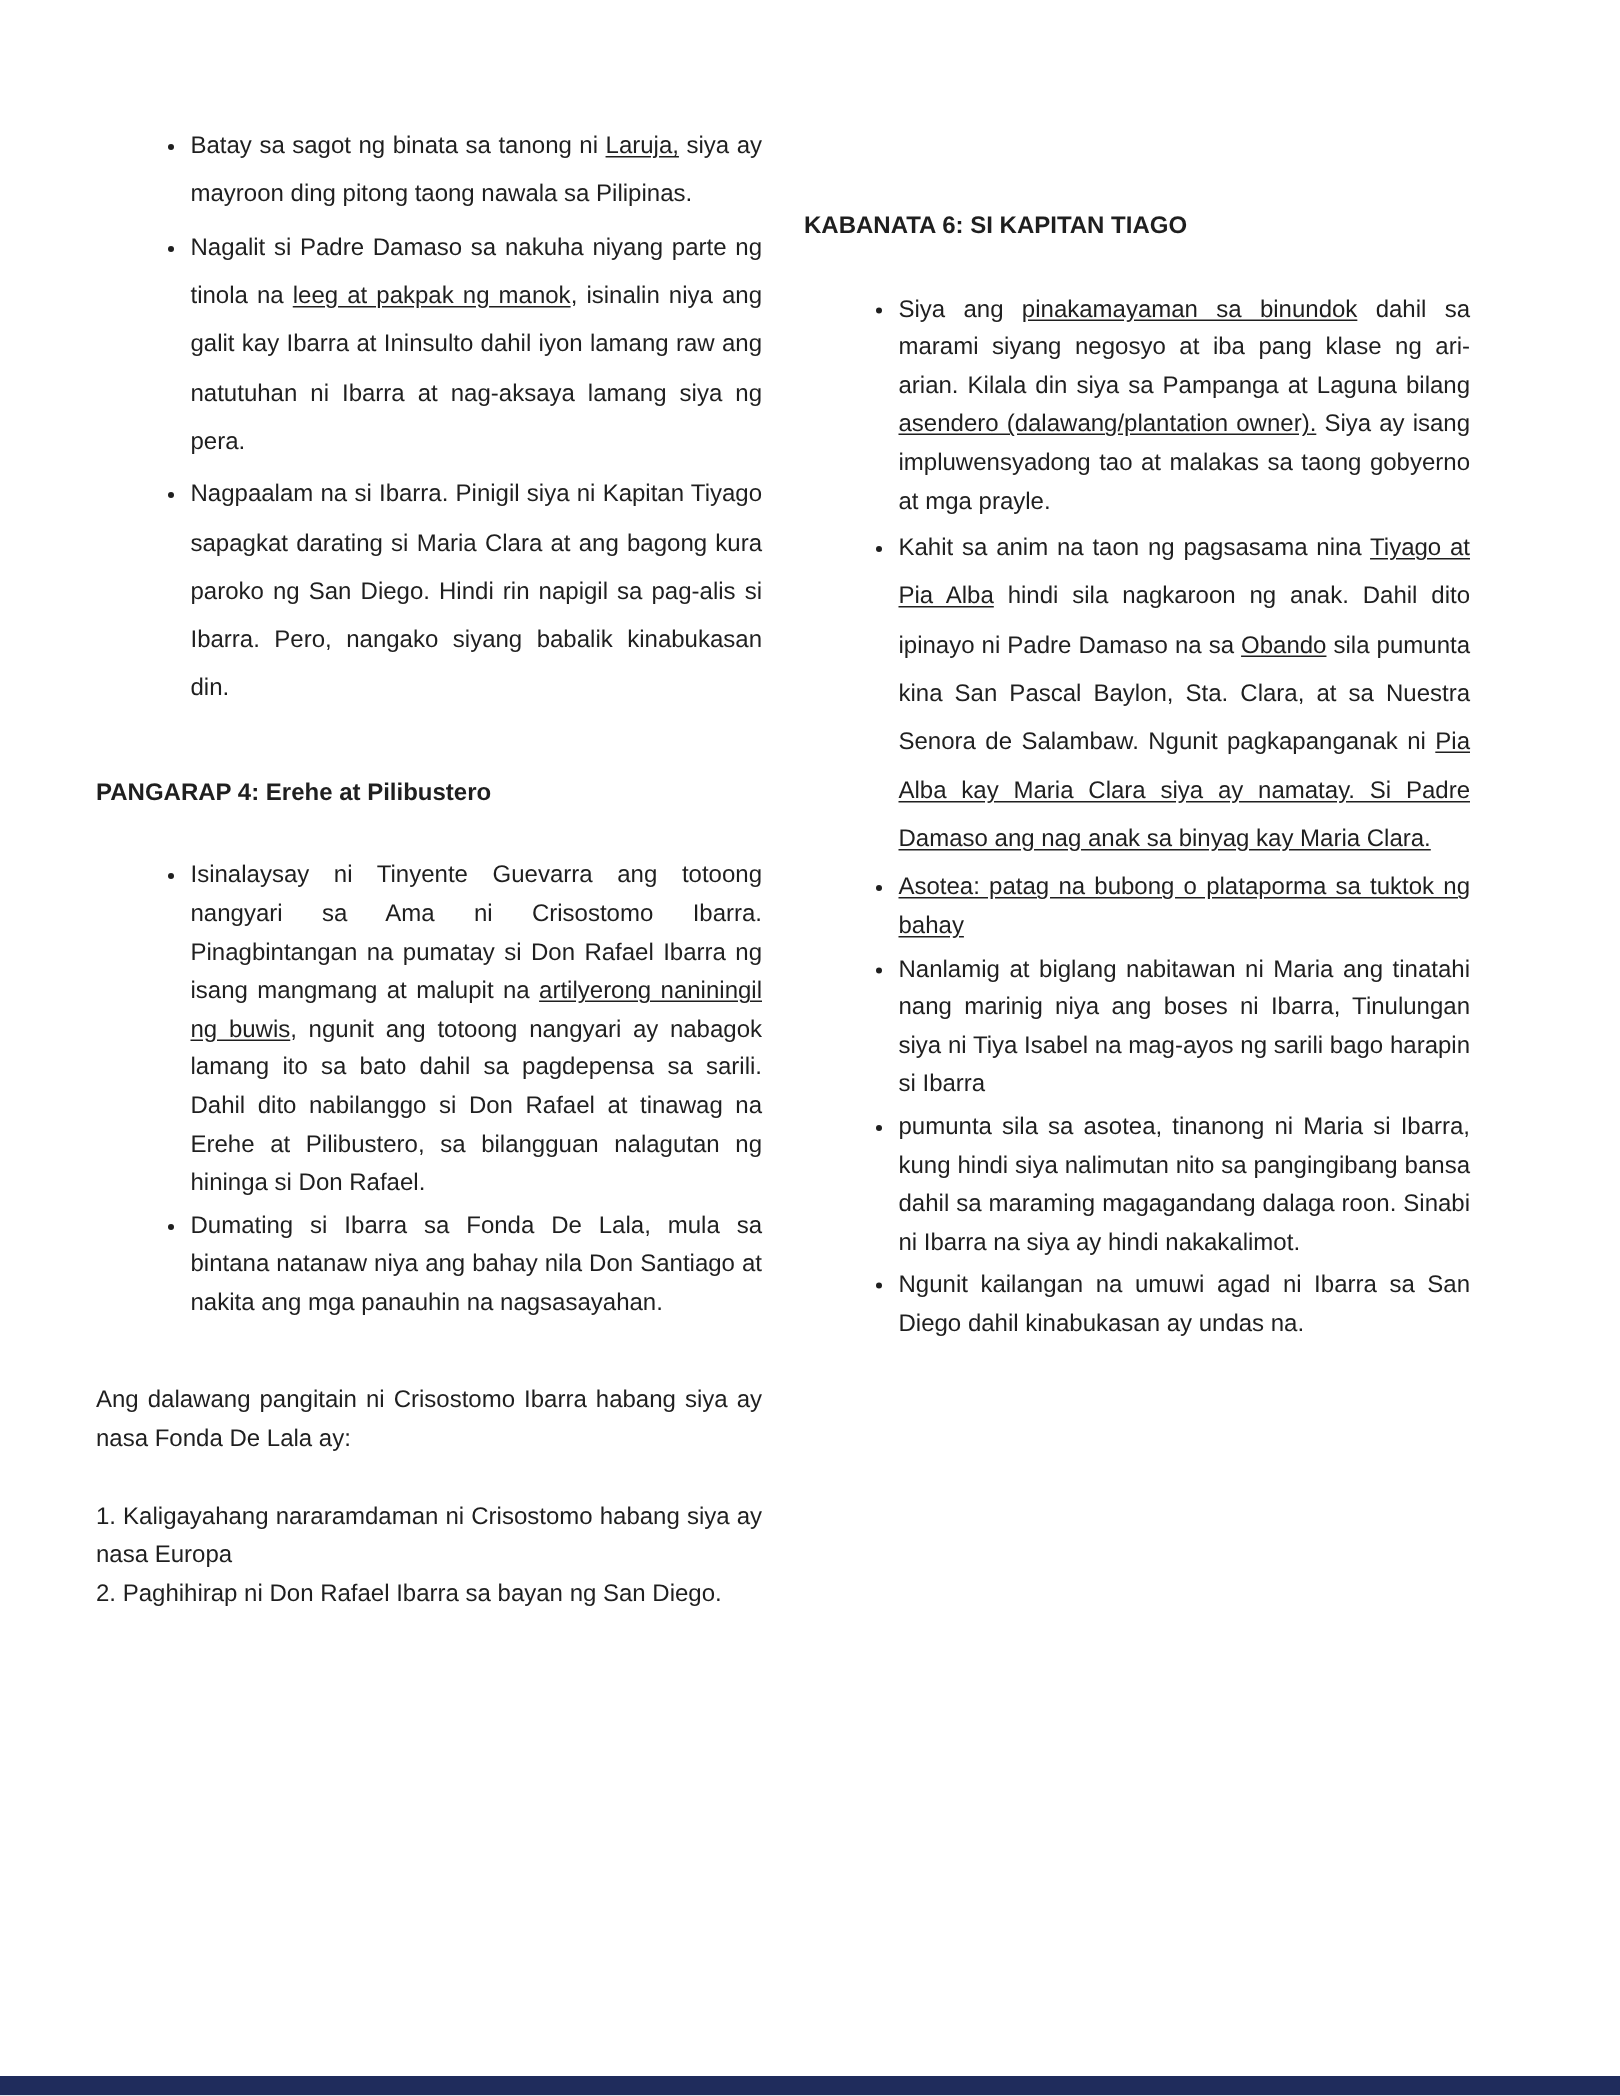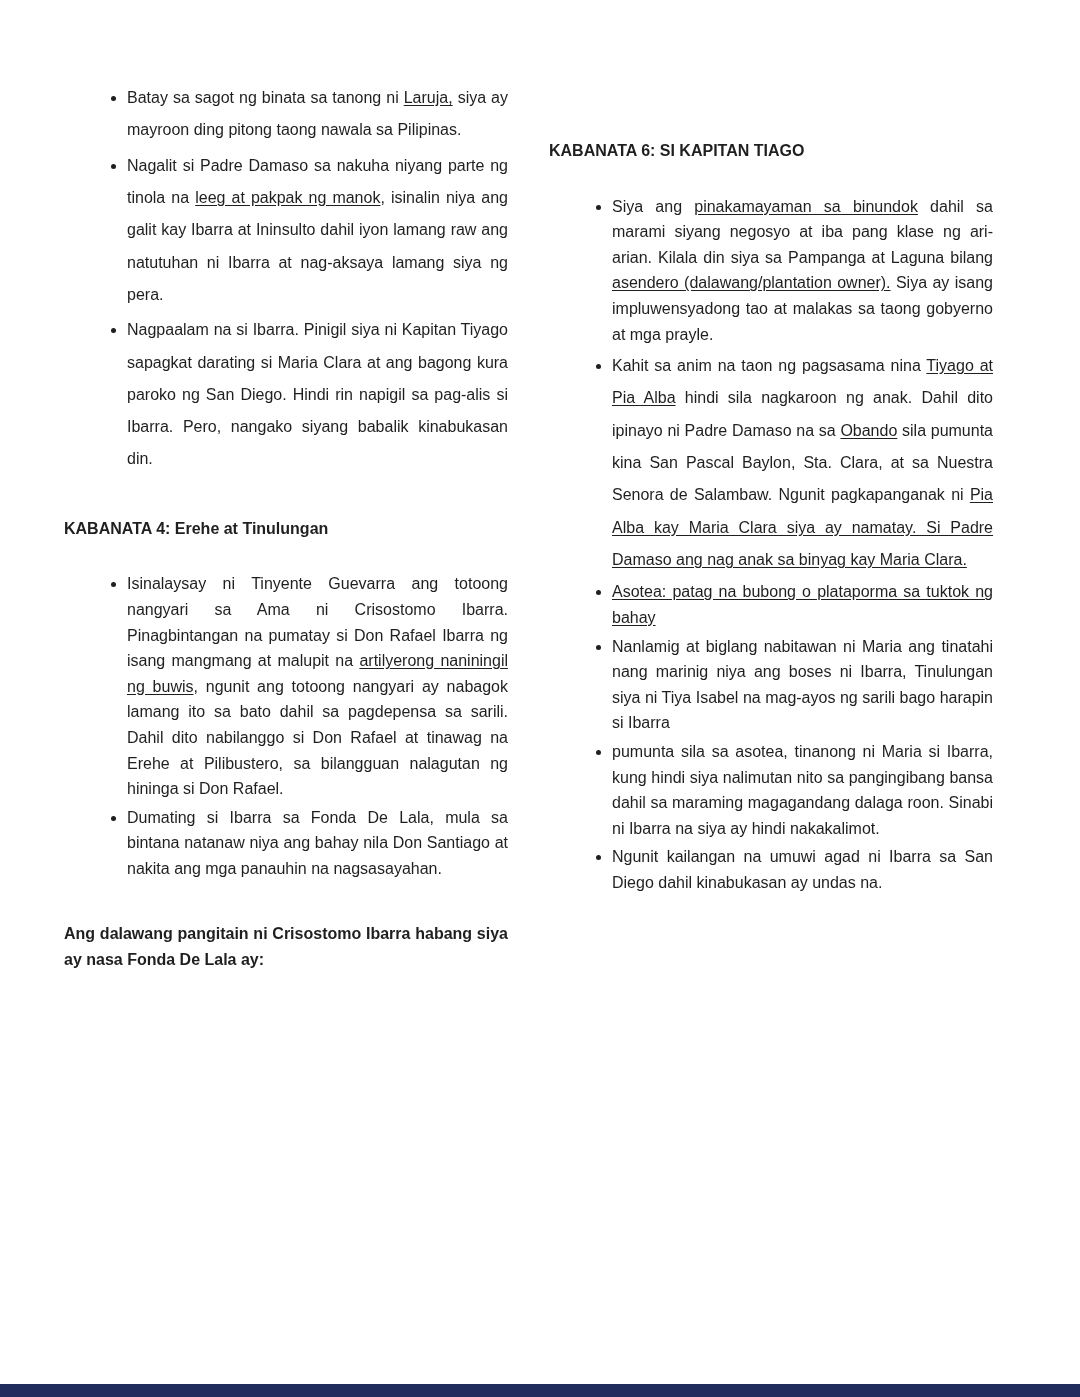--- a/index.html
+++ b/index.html
@@ -16,21 +16,21 @@
   .page {
     position: relative;
     width: 1080px;
     height: 1397px;
     background: #ffffff;
     overflow: hidden;
   }
   .columns {
     display: flex;
     padding: 82px 64px 0 64px;
-    gap: 41px;
+    gap: 28px;
   }
   .col { width: 444px; }
   .col-right { padding-top: 56px; }
 
   .heading {
     font-weight: 700;
     line-height: 1.6;
     margin: 40px 0 30px 0;
   }
   .heading.first { margin-top: 0; }
@@ -44,21 +44,21 @@
   ul.bullets li {
     text-align: justify;
     line-height: 1.6;
     margin: 0 0 3px 0;
   }
   ul.bullets li.wide { line-height: 2.02; }
 
   .u { text-decoration: underline; text-underline-offset: 2px; }
 
   .bold-para {
-    font-weight: 700;
+    font-weight: 400;
     line-height: 1.6;
     text-align: justify;
     margin: 40px 0 0 0;
   }
   .numbered {
     margin: 26px 0 0 0;
   }
   .numbered .num-item {
     text-align: justify;
     line-height: 1.6;
@@ -77,28 +77,32 @@
 <body style="color: rgb(31, 31, 31); background: rgb(255, 255, 255);">
 
 <div class="page">
   <div class="columns">
     <div class="col col-left">
         <ul class="bullets">
           <li class="wide"><span>Batay sa sagot ng binata sa tanong ni </span><span class="u">Laruja,</span><span> siya ay mayroon ding pitong taong nawala sa Pilipinas.</span></li>
           <li class="wide"><span>Nagalit si Padre Damaso sa nakuha niyang parte ng tinola na </span><span class="u">leeg at pakpak ng manok</span><span>, isinalin niya ang galit kay Ibarra at Ininsulto dahil iyon lamang raw ang natutuhan ni Ibarra at nag-aksaya lamang siya ng pera.</span></li>
           <li class="wide"><span>Nagpaalam na si Ibarra. Pinigil siya ni Kapitan Tiyago sapagkat darating si Maria Clara at ang bagong kura paroko ng San Diego.  Hindi rin napigil sa pag-alis si Ibarra.  Pero, nangako siyang babalik kinabukasan din.</span></li>
         </ul>
-        <div class="heading">KABANATA 4: Erehe at Tinulungan</div>
+        <div class="heading">PANGARAP 4: Erehe at Pilibustero</div>
         <ul class="bullets">
           <li><span>Isinalaysay ni Tinyente Guevarra ang totoong nangyari sa Ama ni Crisostomo Ibarra. Pinagbintangan na pumatay si Don Rafael Ibarra ng isang mangmang at malupit na </span><span class="u">artilyerong naniningil ng buwis</span><span>, ngunit ang totoong nangyari ay nabagok lamang ito sa bato dahil sa pagdepensa sa sarili. Dahil dito nabilanggo si Don Rafael at tinawag na Erehe at Pilibustero, sa bilangguan nalagutan ng hininga si Don Rafael.</span></li>
         </ul>
         <ul class="bullets">
           <li><span>Dumating si Ibarra sa Fonda De Lala, mula sa bintana natanaw niya ang bahay nila Don Santiago at nakita ang mga panauhin na nagsasayahan.</span></li>
         </ul>
         <div class="bold-para">Ang dalawang pangitain ni Crisostomo Ibarra habang siya ay nasa Fonda De Lala ay:</div>
+        <div class="numbered">
+          <div class="num-item">1. Kaligayahang nararamdaman ni Crisostomo habang siya ay nasa Europa</div>
+          <div class="num-item">2. Paghihirap ni Don Rafael Ibarra sa bayan ng San Diego.</div>
+        </div>
       </div>
     <div class="col col-right">
         <div class="heading first">KABANATA 6: SI KAPITAN TIAGO</div>
         <ul class="bullets">
           <li><span>Siya ang </span><span class="u">pinakamayaman sa binundok</span><span> dahil sa marami siyang negosyo at iba pang klase ng ari-arian. Kilala din siya sa Pampanga at Laguna bilang </span><span class="u">asendero (dalawang/plantation owner).</span><span> Siya ay isang impluwensyadong tao at malakas sa taong gobyerno at mga prayle.</span></li>
           <li class="wide"><span>Kahit sa anim na taon ng pagsasama nina </span><span class="u">Tiyago at Pia Alba</span><span> hindi sila nagkaroon ng anak. Dahil dito ipinayo ni Padre Damaso na sa </span><span class="u">Obando</span><span> sila pumunta kina San Pascal Baylon, Sta. Clara, at sa Nuestra Senora de Salambaw. Ngunit pagkapanganak ni </span><span class="u">Pia Alba kay Maria Clara siya ay namatay. Si Padre Damaso ang nag anak sa binyag kay Maria Clara.</span></li>
         </ul>
         <ul class="bullets">
           <li><span class="u">Asotea: patag na bubong o plataporma sa tuktok ng bahay</span></li>
           <li><span>Nanlamig at biglang nabitawan ni Maria ang tinatahi nang marinig niya ang boses ni Ibarra, Tinulungan siya ni Tiya Isabel na mag-ayos ng sarili bago harapin si Ibarra</span></li>

